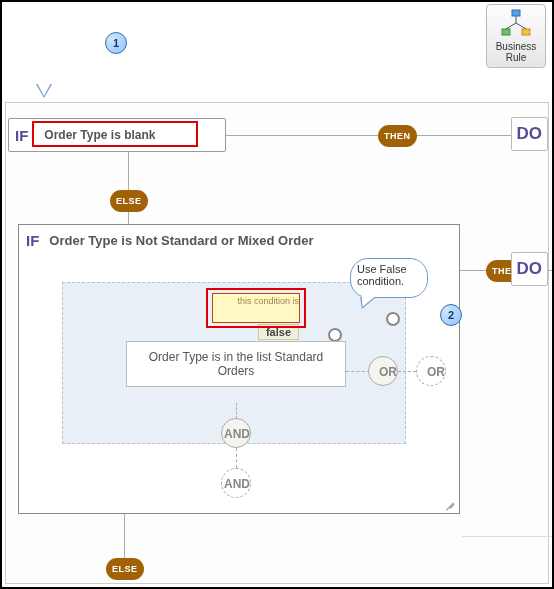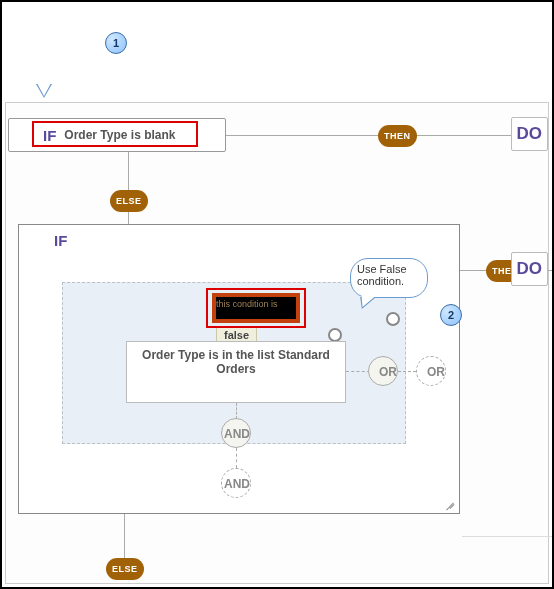--- a/index.html
+++ b/index.html
@@ -86,21 +86,21 @@
   .if-card1 {
     position:absolute;
     top: 116px; left: 6px;
     width: 218px; height: 34px;
     border: 1px solid #999; border-radius:2px;
     background:#fff;
     display:flex; align-items:center;
     padding: 0 6px;
     gap: 8px;
   }
-  .if-label { color:#5b4a9b; font-weight:bold; font-size:15px;margin-left:28px; }
+  .if-label { color:#5b4a9b; font-weight:bold; font-size:15px; }
   .red-box { position:absolute; border:2px solid #d00; background:transparent; }
   .red1 { top: 119px; left: 30px; width: 166px; height: 26px; }
   
   .pill {
     position:absolute;
     min-width:36px; height:22px;
     border-radius:11px;
     background:#a16207;
     color:#fff;
     font-size:9px;
@@ -164,48 +164,48 @@
     content:""; position:absolute; top:-13px; left:-5px;
     border-top:11px solid #fff;
     border-left:5px solid transparent;
     border-right:9px solid transparent;
   }
   
   .cond-chip {
     position:absolute;
     top: 291px; left: 210px;
     width: 88px; height: 30px;
-    text-align:left;
+    text-align:right;
     font-size:9px;
     color:#a0825a;
-    background:#000000;
-    border:4px solid #c2410c;
+    background:#fef9c3;
+    border:1px solid #c2410c;
     padding-top:2px;
   }
   .cond-chip .falsebox {
     display:inline-block;
     margin-top:18px;
     padding:1px 7px;
     font-size:11px;
     font-weight:bold;
     color:#444;
     background:#f0eedd;
     border:1px solid #ccc7a8;
   }
   .red2 { top:286px; left:204px; width:100px; height:40px; }
   
   .inner-card {
     position:absolute;
     top: 339px; left: 124px;
-    width: 220px; height: 62px;
+    width: 220px; height: 46px;
     border:1px solid #bbb;
     background:#fff;
-    display:flex; justify-content:center;
+    display:flex; align-items:center; justify-content:center;
     text-align:center;
-    font-size:12px; font-weight:bold; color:#555;
+    font-size:12px; font-weight:normal; color:#555;
     padding:6px 14px;
   }
   
   .radio {
     position:absolute; width:14px; height:14px;
     border:2px solid #888; border-radius:50%; background:#fff;
   }
   
   .soft-pill {
     position:absolute;
@@ -227,47 +227,61 @@
     content:""; position:absolute; background:#888;
   }
   .resize-handle::before { width:10px; height:1px; bottom:2px; right:0; transform:rotate(-45deg);}
   .resize-handle::after { width:6px; height:1px; bottom:2px; right:0; transform:rotate(-45deg);}
 </style>
 </head>
 <body>
 
 <div class="canvas">
 
+  <div class="biz-rule">
+    <span>
+      <svg width="34" height="30" viewBox="0 0 34 30">
+        <rect x="13" y="1" width="8" height="6" fill="#5aa0e6" stroke="#2a6db3"></rect>
+        <rect x="3" y="20" width="8" height="6" fill="#6ec06e" stroke="#3d8f3d"></rect>
+        <rect x="23" y="20" width="8" height="6" fill="#f5c04a" stroke="#c98f1b"></rect>
+        <line x1="17" y1="7" x2="17" y2="14" stroke="#555"></line>
+        <line x1="7" y1="20" x2="17" y2="14" stroke="#555"></line>
+        <line x1="27" y1="20" x2="17" y2="14" stroke="#555"></line>
+      </svg>
+    </span>
+    <div>Business Rule</div>
+  </div>
 
   <div class="callout1-tail"></div>
   <div class="badge badge1">1</div>
 
   <div class="rule-area"></div>
 
   <div class="line-h" style="top:133px; left:224px; width:322px;"></div>
 
   <div class="if-card1">
     <span class="if-label">IF</span>
-    <span style="font-size:12px;font-weight:bold;color:#555;">Order Type is blank</span>
+    <span style="font-size:12px;font-weight:bold;color:#555;margin-left:8px;">Order Type is blank</span>
   </div>
   <div class="red-box red1"></div>
 
   <div class="pill" style="top:123px; left:376px;">THEN</div>
   <div class="do-box" style="top:115px; right:4px;">
     <span>DO</span>
   </div>
 
   <div class="line-v" style="top:150px; left:126px; height:72px;"></div>
   <div class="pill else" style="top:188px; left:108px;">ELSE</div>
 
   <div class="if-block2">
     <div class="resize-handle"></div>
   </div>
   <div class="if-block2-head">
     <span class="if-label">IF</span>
+    <span>Order Type is Not Standard or Mixed Order</span>
   </div>
 
   <div class="line-h" style="top:268px; left:458px; width:92px;"></div>
   <div class="pill" style="top:258px; left:484px;">THEN</div>
   <div class="do-box" style="top:250px; right:4px;">
     <span>DO</span>
   </div>
 
   <div class="blue-panel"></div>
 

